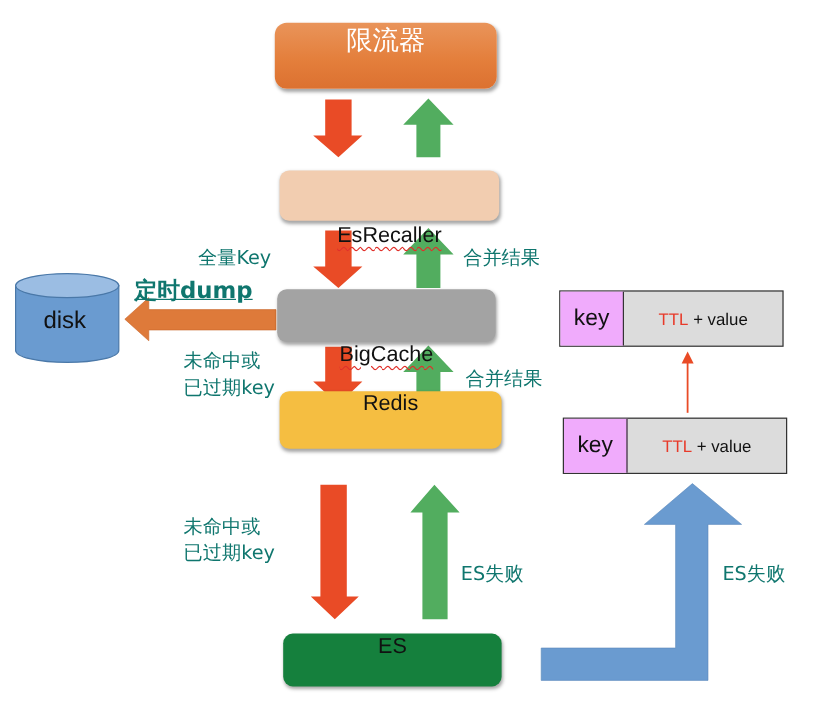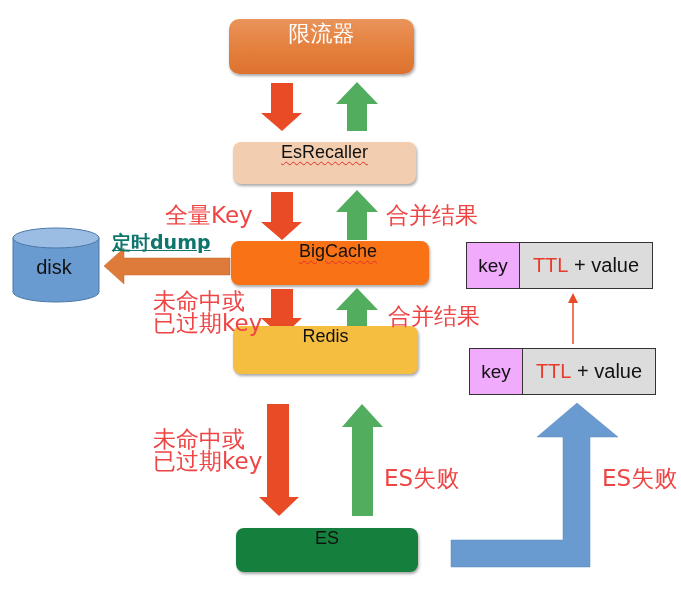--- a/index.html
+++ b/index.html
@@ -2,27 +2,27 @@
 <html><head>
 <meta charset="utf-8">
 <style>
   html, body { margin: 0; padding: 0; background: #ffffff; }
   body { width: 681px; height: 601px; position: relative; overflow: hidden;
          font-family: "Liberation Sans", "DejaVu Sans", sans-serif; }
   .abs { position: absolute; }
   .box { position: absolute; display: flex; align-items: flex-start; justify-content: center;
          border-radius: 8px; box-shadow: 1px 2px 3px rgba(0,0,0,0.35); color: #111; }
   .box span { font-size: 18px; }
-  .squiggle { text-decoration: underline wavy #e0302a; text-decoration-thickness: 1px; text-underline-offset: 3px; }
-  .label { position: absolute; font-size: 23px; color: #ef4444; line-height: 22px; white-space: nowrap;
+  .squiggle { text-decoration: underline wavy #e0302a; text-decoration-thickness: 1px; text-underline-offset: 3px; margin-top: 44px; }
+  .label { position: absolute; font-size: 16px; color: #0f766e; line-height: 22px; white-space: nowrap;
            font-family: "DejaVu Sans", sans-serif; }
   .kv { position: absolute; display: flex; border: 1.5px solid #333; height: 45px; background: #dcdcdc; }
   .kv .k { width: 52px; background: #f0abfc; border-right: 1.5px solid #333; display: flex;
            align-items: center; justify-content: center; font-size: 19px; color: #111; }
-  .kv .v { flex: 1; display: flex; align-items: center; justify-content: center; font-size: 20px; color: #111; }
+  .kv .v { flex: 1; display: flex; align-items: center; justify-content: center; font-size: 14px; color: #111; }
   .kv .ttl { color: #e83a2a; }
   svg.overlay { position: absolute; left: 0; top: 0; }
 </style>
 </head>
 <body>
 
 <svg class="overlay" width="681" height="601" viewBox="0 0 681 601">
 
   <polygon fill="#e94b26" points="271,83 293,83 293,113 302,113 282,131 261,113 271,113"></polygon>
   <polygon fill="#e94b26" points="271,192 293,192 293,222 302,222 282,240 261,222 271,222"></polygon>
@@ -51,21 +51,21 @@
 
 <div class="box" style="left:229px; top:19px; width:185px; height:55px; border-radius:10px;
             background: linear-gradient(#e9945a, #e47f3c 55%, #dc7130); color:#ffffff;">
   <span style="font-size:22px; font-family:'DejaVu Sans', sans-serif;">限流器</span>
 </div>
 
 <div class="box" style="left:233px; top:142px; width:183px; height:42px; background:#f2cdb0;">
   <span class="squiggle">EsRecaller</span>
 </div>
 
-<div class="box" style="left:231px; top:241px; width:182px; height:44px; background:#f97316;padding-left:16px;">
+<div class="box" style="left:231px; top:241px; width:182px; height:44px; background:#a3a3a3;">
   <span class="squiggle">BigCache</span>
 </div>
 
 <div class="box" style="left:233px; top:326px; width:185px; height:48px; background:#f5be41;">
   <span>Redis</span>
 </div>
 
 <div class="box" style="left:236px; top:528px; width:182px; height:44px; background:#15803d;">
   <span>ES</span>
 </div>

